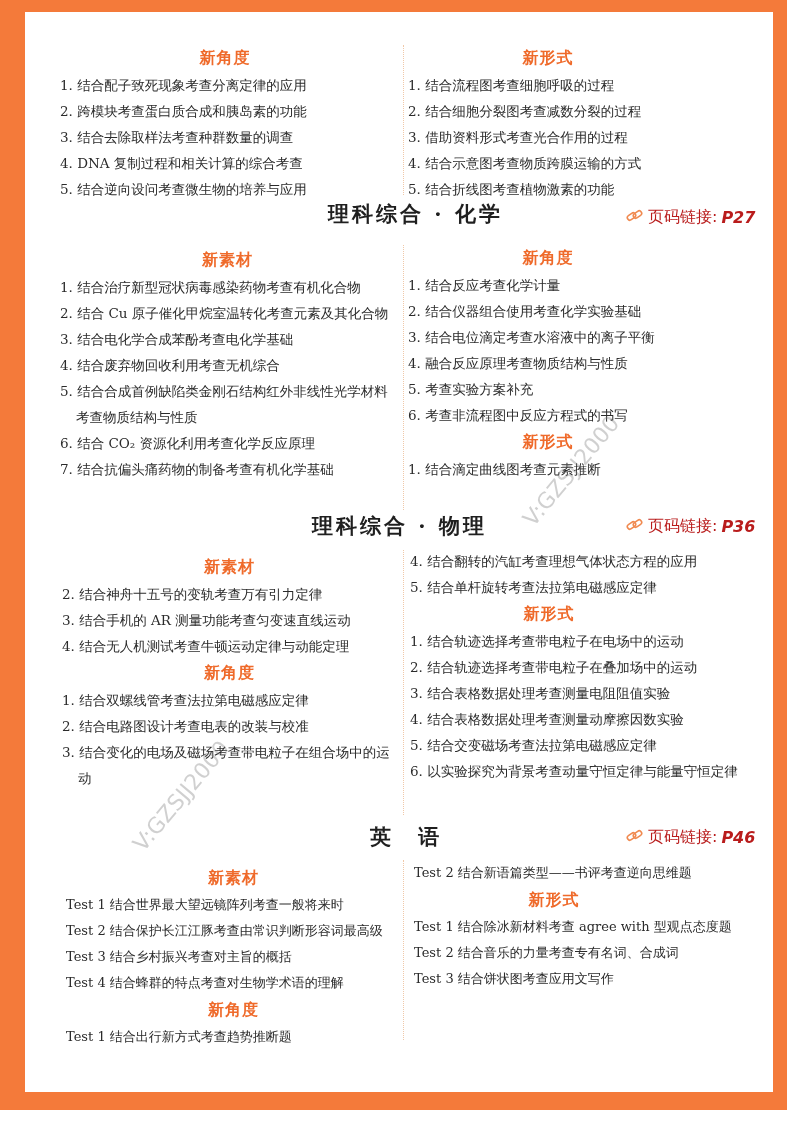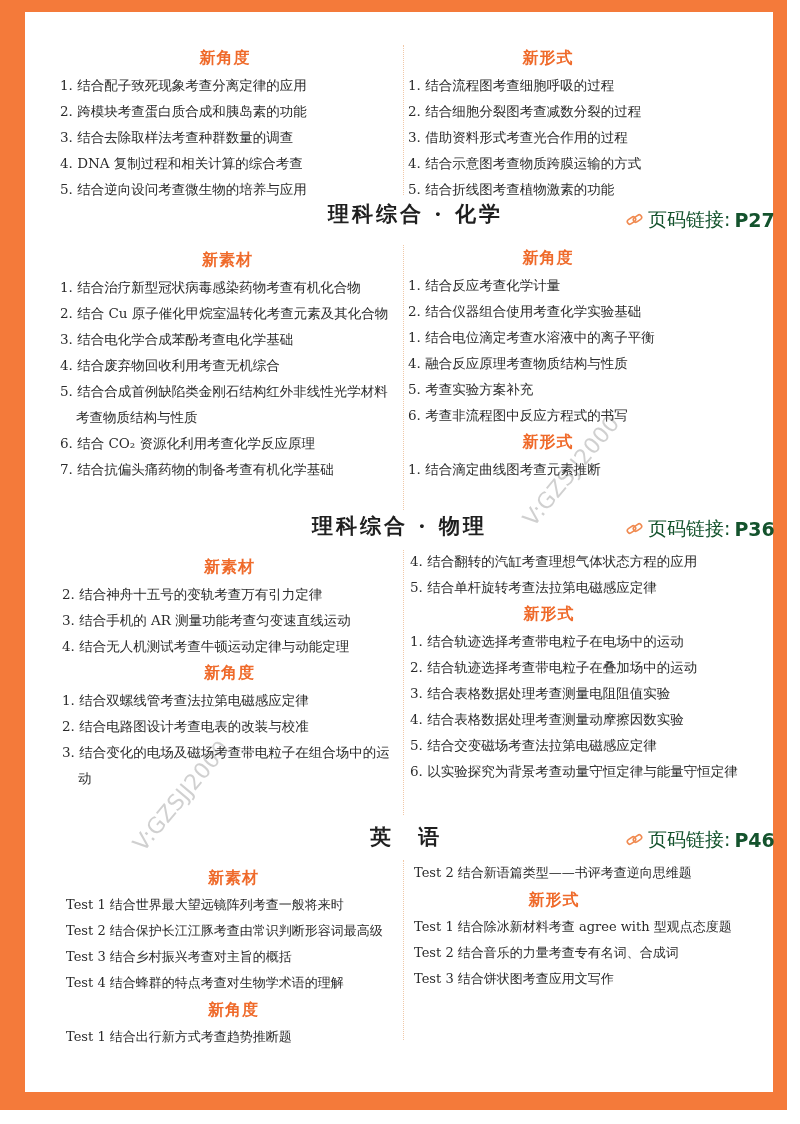--- a/index.html
+++ b/index.html
@@ -30,25 +30,25 @@
   }
   .item { padding-left: 0; white-space: nowrap; }
   .item.wrap { white-space: normal; text-indent: -16px; padding-left: 16px; }
   .test .item { font-size: 13px; }
   .section-title {
     position: absolute; font-weight: bold; font-size: 21px; letter-spacing: 3px;
     color: #1f1f1f;
     font-family: "DejaVu Serif", "Liberation Serif", serif;
   }
   .link {
-    position: absolute; color: #14532d; font-size: 19px;
+    position: absolute; color: #b91c1c; font-size: 16px;
     font-family: "DejaVu Sans", "Liberation Sans", sans-serif;
     display: flex; align-items: center; gap: 4px;
   }
-  .link .code { font-weight: bold; }
+  .link .code { font-weight: bold; font-style: italic; }
   .watermark {
     position: absolute; color: rgba(120,120,120,0.35); font-size: 22px;
     font-family: "DejaVu Sans", "Liberation Sans", sans-serif;
     transform: rotate(-50deg); transform-origin: left top; white-space: nowrap;
     pointer-events: none;
   }
 </style>
 </head>
 <body>
 
@@ -100,21 +100,21 @@
   <div class="item">4. 结合废弃物回收利用考查无机综合</div>
   <div class="item wrap">5. 结合合成首例缺陷类金刚石结构红外非线性光学材料考查物质结构与性质</div>
   <div class="item">6. 结合 CO₂ 资源化利用考查化学反应原理</div>
   <div class="item">7. 结合抗偏头痛药物的制备考查有机化学基础</div>
 </div>
 
 <div class="col" style="left:408px; top:244px; width:340px;">
   <div class="sub" style="padding-right:60px;">新角度</div>
   <div class="item">1. 结合反应考查化学计量</div>
   <div class="item">2. 结合仪器组合使用考查化学实验基础</div>
-  <div class="item">1. 结合电位滴定考查水溶液中的离子平衡</div>
+  <div class="item">3. 结合电位滴定考查水溶液中的离子平衡</div>
   <div class="item">4. 融合反应原理考查物质结构与性质</div>
   <div class="item">5. 考查实验方案补充</div>
   <div class="item">6. 考查非流程图中反应方程式的书写</div>
   <div class="sub" style="padding-right:60px;">新形式</div>
   <div class="item">1. 结合滴定曲线图考查元素推断</div>
 </div>
 
 <div class="section-title" style="left:312px; top:512px;">理科综合 · 物理</div>
 <div class="link" style="left:626px; top:516px;">
   <span>

